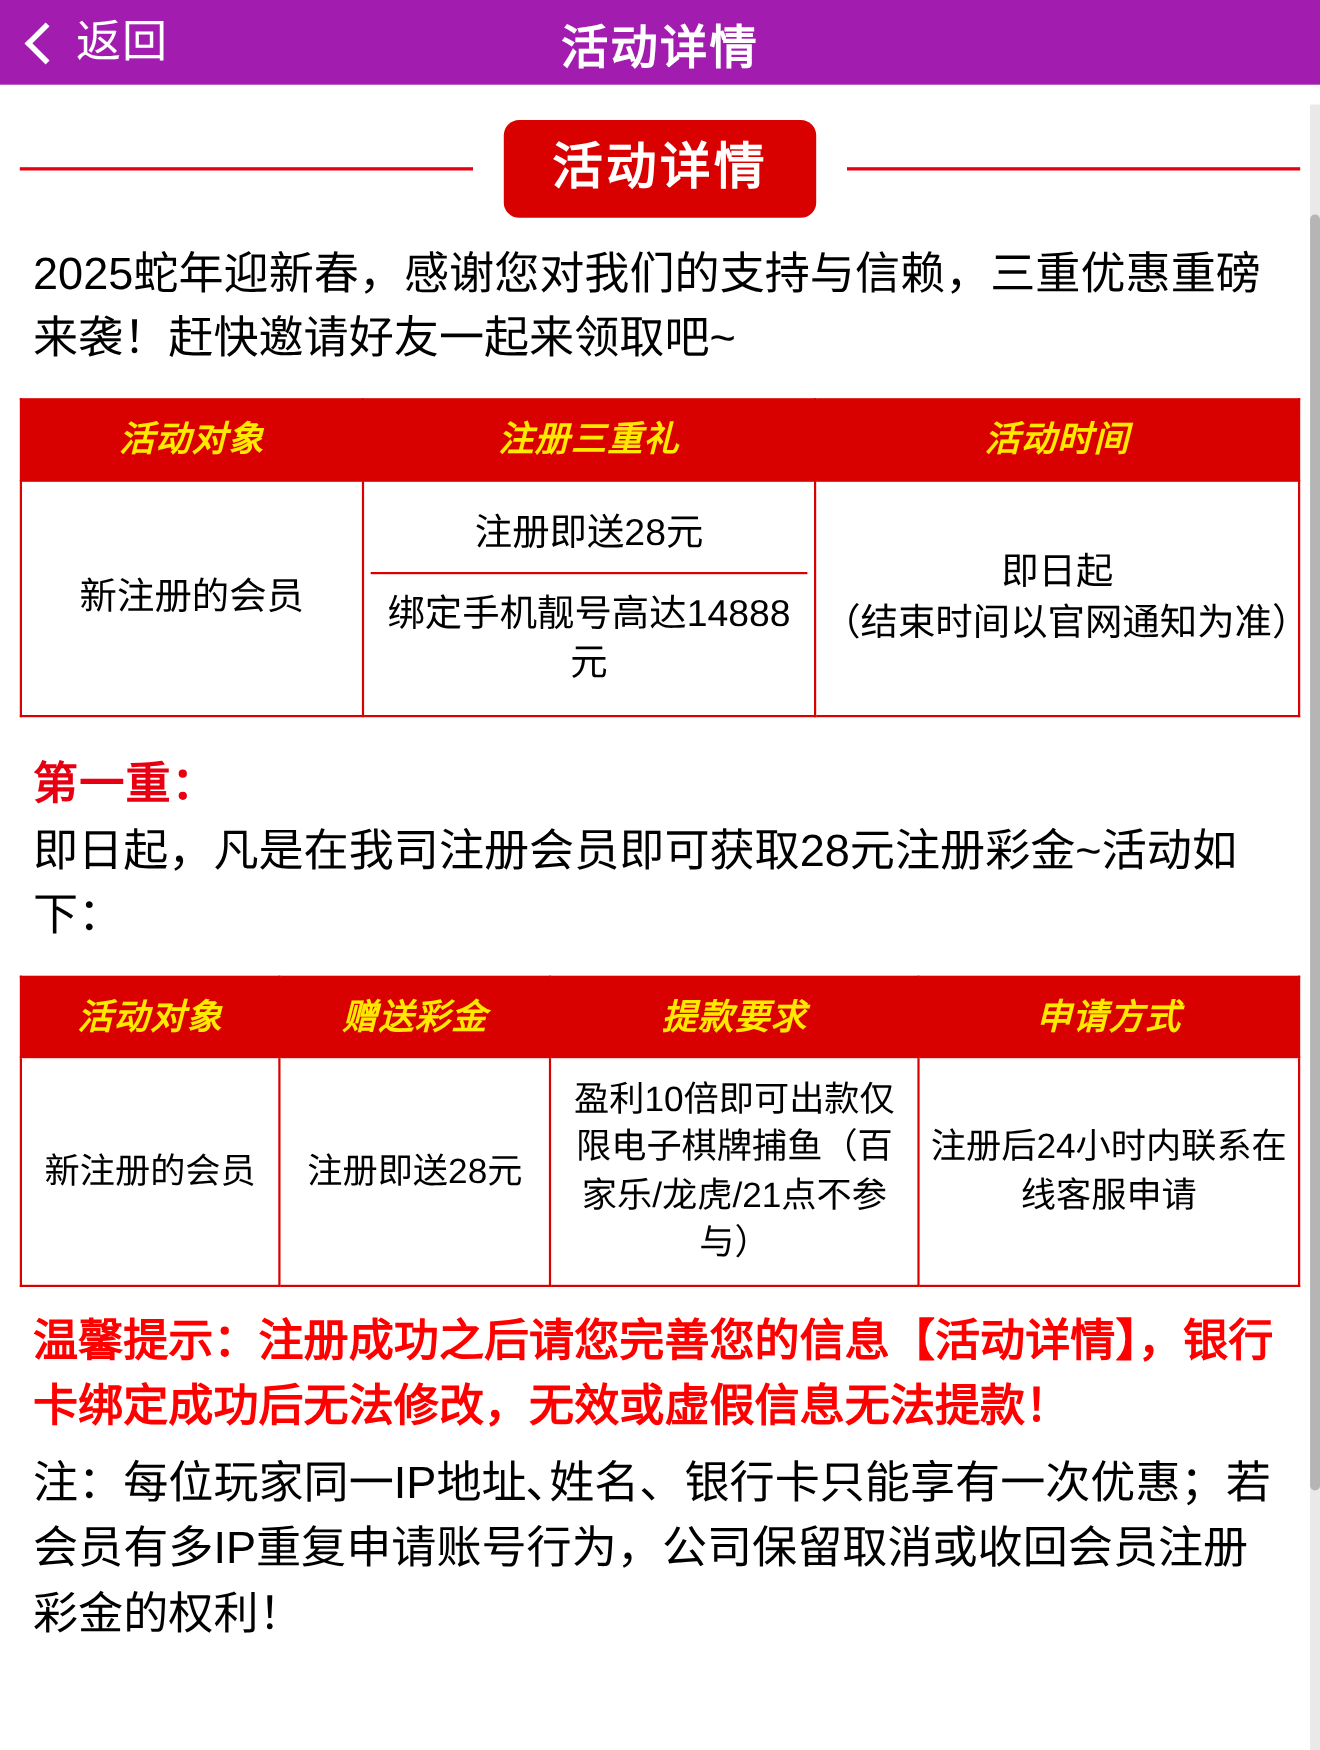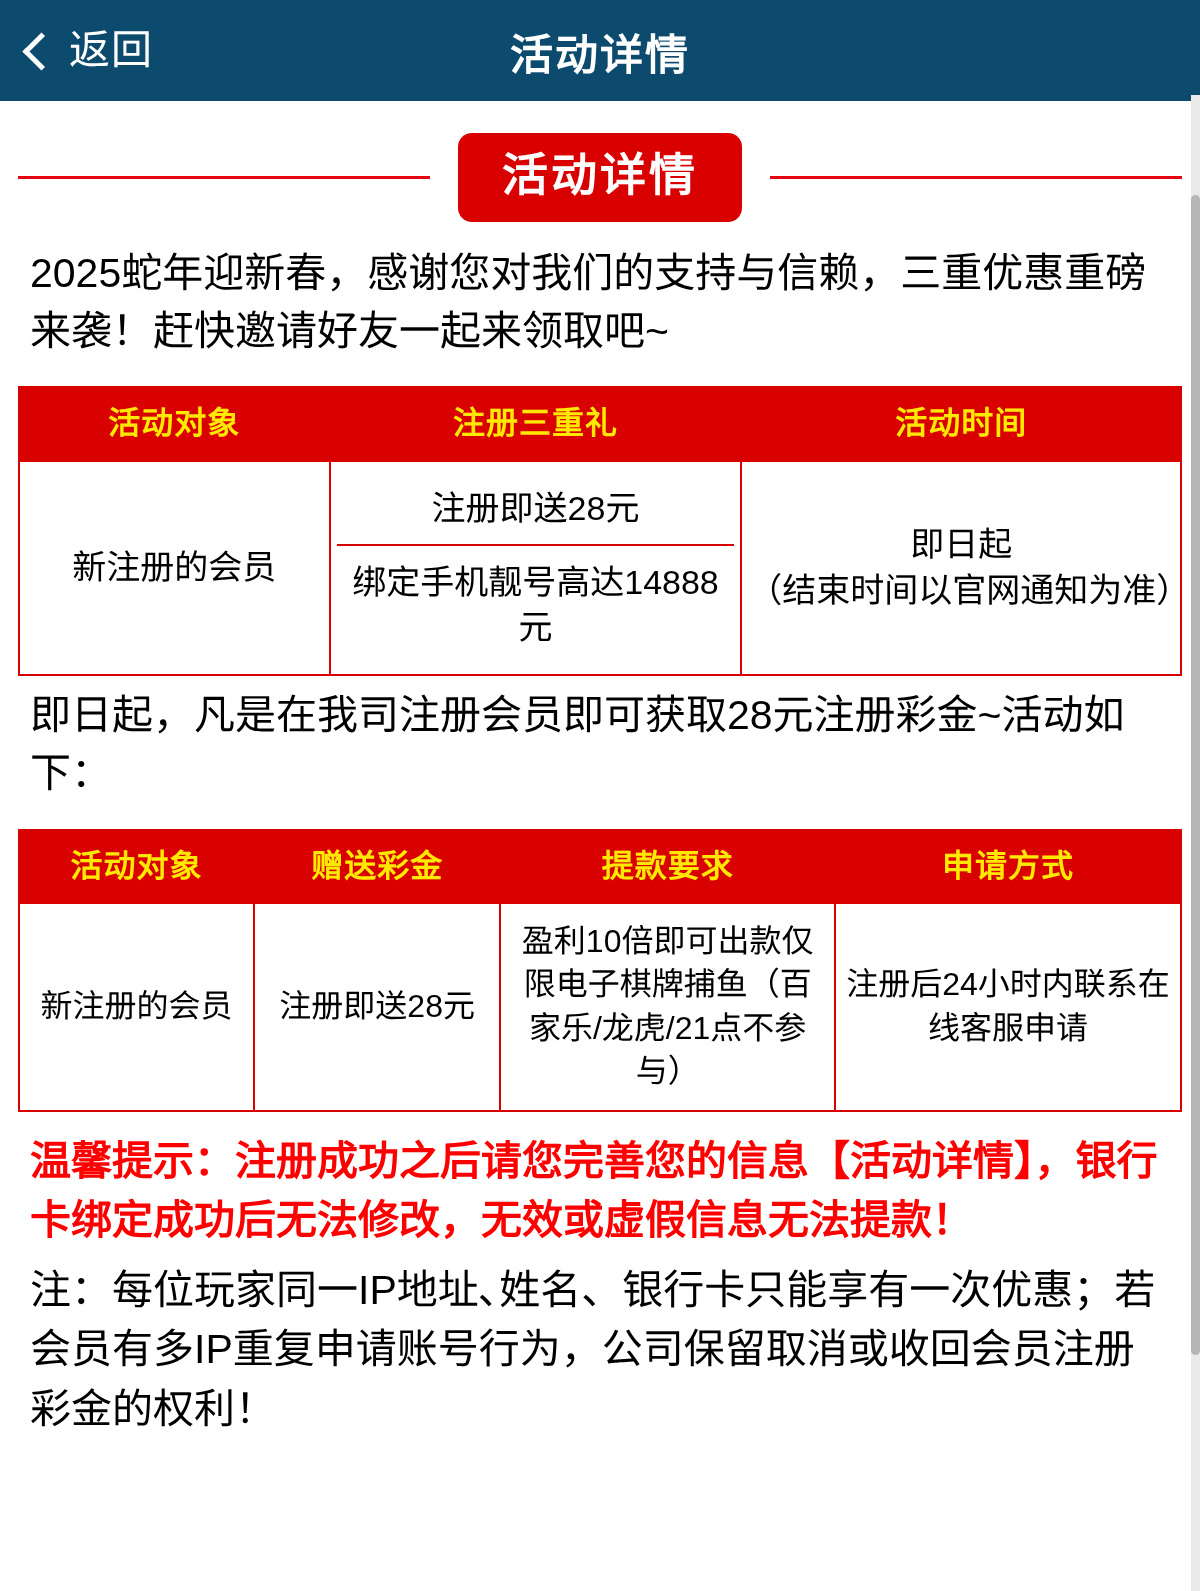--- a/index.html
+++ b/index.html
@@ -11,22 +11,22 @@
     width: 1200px;
     height: 1591px;
     font-family: "Liberation Sans", "DejaVu Sans", sans-serif;
     color: #111;
     overflow: hidden;
     position: relative;
   }
 
   
   .navbar {
-    height: 101px;
-    background: #0c4a6e;
+    height: 77px;
+    background: #a21caf;
     display: flex;
     align-items: center;
     position: relative;
     box-sizing: border-box;
   }
   .nav-back {
     display: flex;
     align-items: center;
     gap: 14px;
     margin-left: 28px;
@@ -118,20 +118,21 @@
     color: #000000;
     word-break: break-word;
   }
   table.act th {
     background: #d90000;
     color: #ffe900;
     font-weight: 700;
     font-size: 32px;
     padding: 14px 6px;
     letter-spacing: 1px;
+    font-style: italic;
   }
   table.act td.plain {
     font-size: 34px;
   }
   .sub-cell {
     border: none;
     padding: 0;
   }
   table.inner {
     width: 100%;
@@ -251,20 +252,21 @@
             </table>
       </td>
       <td class="plain">
         <div>即日起</div>
         <div>（结束时间以官网通知为准）</div>
       </td>
     </tr>
   </tbody>
     </table>
 
+  <div class="sec-head">第一重：</div>
   <div class="sec-body">即日起，凡是在我司注册会员即可获取28元注册彩金~活动如下：</div>
 
   <table class="act act2">
     <tbody>
         <tr>
       <th style="width:20%">活动对象</th>
       <th style="width:21%">赠送彩金</th>
       <th style="width:29%">提款要求</th>
       <th style="width:30%">申请方式</th>
     </tr>

